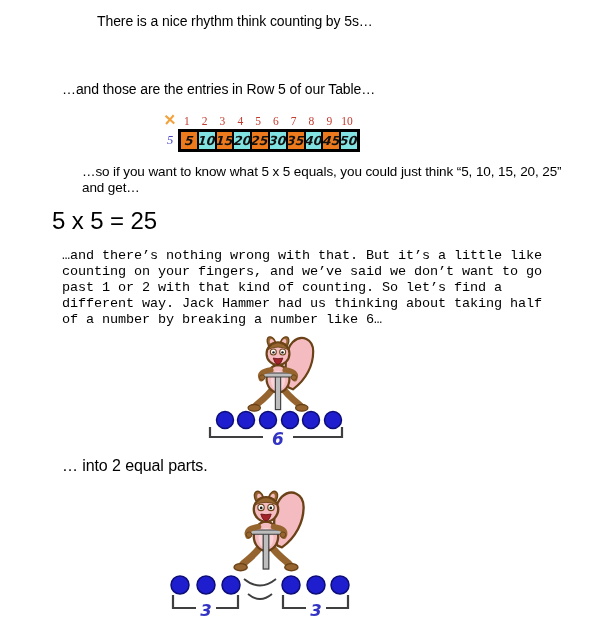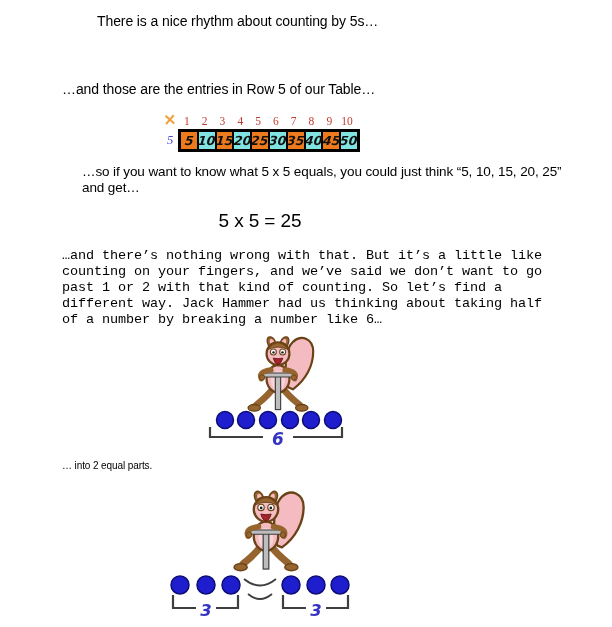--- a/index.html
+++ b/index.html
@@ -5,23 +5,23 @@
   html,body{margin:0;padding:0;background:#fff;}
   .page{
     position:relative;width:612px;height:627px;background:#fff;
     font-family:"Liberation Sans", sans-serif;color:#000;overflow:hidden;
   }
   .para{position:absolute;margin:0;font-size:13.5px;line-height:16px;letter-spacing:-0.1px;}
   #p1{left:97px;top:13px;font-size:14px;}
   #seq{left:133px;top:41px;font-size:20px;letter-spacing:-0.4px;line-height:22px;}
   #p2{left:62px;top:81px;font-size:14px;}
   #p3{left:62px;top:164px;width:484px;margin-left:20px;}
-  #eq{left:60px;top:210px;width:400px;text-align:center;font-size:19px;line-height:22px;}
+  #eq{left:52px;top:210px;width:400px;text-align:left;font-size:24px;line-height:22px;}
   #p4{left:62px;top:248px;width:492px;font-family:Liberation Mono, monospace;}
-  #p5{left:62px;top:458px;font-size:10px;}
+  #p5{left:62px;top:458px;font-size:16px;}
 
   
   #mult-table{position:absolute;left:162px;top:111px;}
   .hdr-row{display:flex;align-items:flex-end;height:18px;}
   .corner{width:16px;text-align:center;}
   .x-mark{color:#F2A13C;font-weight:bold;font-size:15px;display:inline-block;transform:rotate(-4deg);line-height:18px;}
   .hdr{width:17.8px;text-align:center;color:#C23B2E;font-family:"Liberation Serif", serif;font-size:11.5px;line-height:16px;}
   .cells-row{display:flex;align-items:center;}
   .row-label{width:16px;text-align:center;color:#4A4AC8;font-family:"Liberation Serif", serif;font-style:italic;font-size:12.5px;}
   .cells{display:flex;border:2px solid #000;background:#000;}
@@ -33,21 +33,21 @@
   .fig{position:absolute;}
   #fig1{left:190px;top:331px;}
   #fig2{left:150px;top:484px;}
   .grp-label{font-family:"DejaVu Sans", sans-serif;font-weight:bold;font-style:italic;}
 </style>
 </head>
 <body>
 
 <div class="page">
 
-  <p id="p1" class="para">There is a nice rhythm about counting by 5s…</p>
+  <p id="p1" class="para">There is a nice rhythm think counting by 5s…</p>
 
 
   <p id="p2" class="para">…and those are the entries in Row 5 of our Table…</p>
 
   <div id="mult-table">
     <div class="hdr-row">
       <span class="corner x-mark">✕</span>
       <span class="hdr">1</span>
       <span class="hdr">2</span>
       <span class="hdr">3</span>

